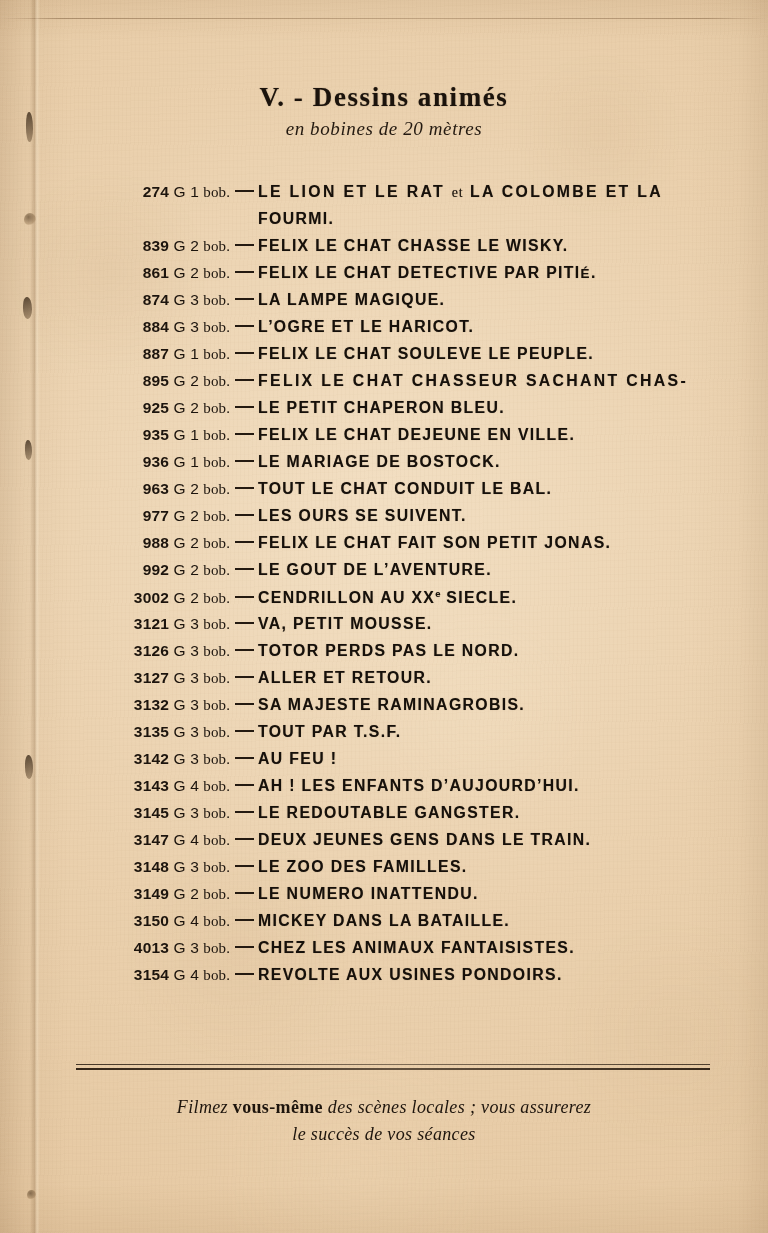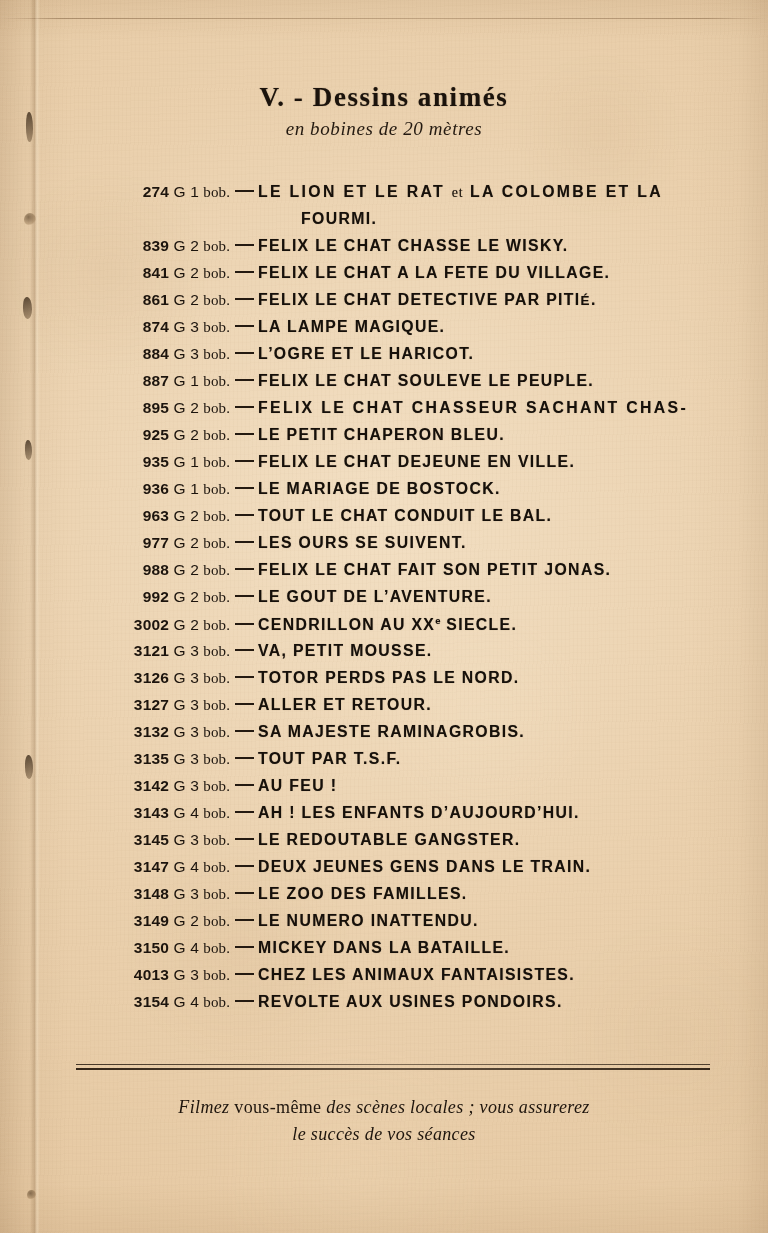--- a/index.html
+++ b/index.html
@@ -188,21 +188,20 @@
   .entry-title sup {
     font-size: 9.5px;
     vertical-align: super;
     letter-spacing: 0;
   }
   
   .entry-title.wide { letter-spacing: 2.35px; }
   .cont {
     display: flex;
     min-height: 27px;
-    gap: 43px;
   }
   .cont-pad { flex: 0 0 auto; width: 258px; }
   .cont-text {
     font-weight: bold;
     font-size: 15.8px;
     letter-spacing: 1.35px;
     color: #16100a;
     text-shadow: 0 0 0.8px rgba(35,22,12,0.40);
   }
 
@@ -230,21 +229,21 @@
     top: 1094px;
     text-align: center;
     font-family: "Liberation Serif", serif;
     font-style: italic;
     font-size: 18px;
     line-height: 27px;
     letter-spacing: 0.35px;
     color: #1e150d;
   }
   #footer-text b {
-    font-weight: normal;
+    font-weight: bold;
     font-style: normal;
   }
 </style>
 </head>
 <body>
 
 <div id="page">
   <div id="grain"></div>
   <div id="mottle"></div>
   <div id="scanline"></div>
@@ -272,25 +271,20 @@
         <div class="cont">
           <div class="cont-pad"></div>
           <div class="cont-text">FOURMI.</div>
         </div>
         <div class="entry">
           <div class="entry-ref"><span class="ref-num">839</span> <span class="ref-reels">G 2</span> <span class="ref-unit">bob.</span></div>
           <div class="entry-dash"></div>
           <div class="entry-title">FELIX LE CHAT CHASSE LE WISKY.</div>
         </div>
         <div class="entry">
-          <div class="entry-ref"><span class="ref-num">841</span> <span class="ref-reels">G 2</span> <span class="ref-unit">bob.</span></div>
-          <div class="entry-dash"></div>
-          <div class="entry-title">FELIX LE CHAT A LA FETE DU VILLAGE.</div>
-        </div>
-        <div class="entry">
           <div class="entry-ref"><span class="ref-num">861</span> <span class="ref-reels">G 2</span> <span class="ref-unit">bob.</span></div>
           <div class="entry-dash"></div>
           <div class="entry-title">FELIX LE CHAT DETECTIVE PAR PITI<span class="small-accent">É</span>.</div>
         </div>
         <div class="entry">
           <div class="entry-ref"><span class="ref-num">874</span> <span class="ref-reels">G 3</span> <span class="ref-unit">bob.</span></div>
           <div class="entry-dash"></div>
           <div class="entry-title">LA LAMPE MAGIQUE.</div>
         </div>
         <div class="entry">

